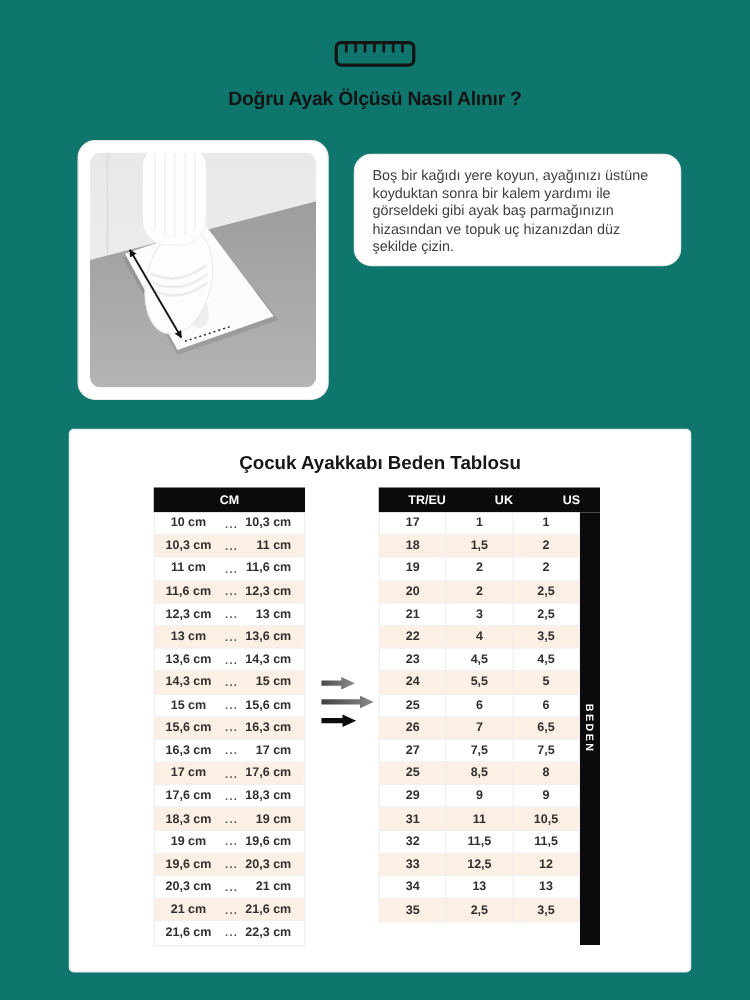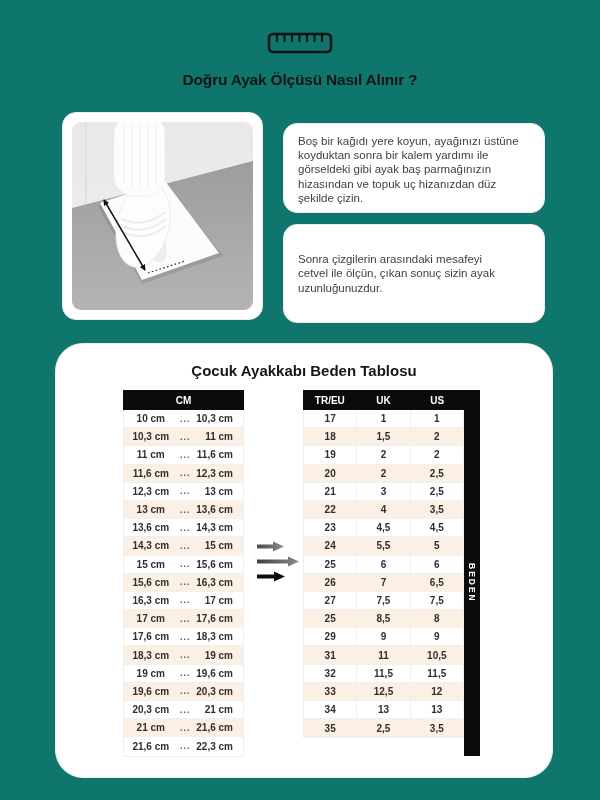--- a/index.html
+++ b/index.html
@@ -16,29 +16,29 @@
               border:1px solid #ececec;border-radius:14px;padding:9px;background:#fff;}
   .photo{width:181px;height:188px;border-radius:9px;overflow:hidden;}
   .text-card{position:absolute;left:283px;width:262px;box-sizing:border-box;border:1px solid #ececec;
              border-radius:14px;background:#fff;color:#3f3f3f;font-size:11.5px;line-height:14.2px;}
   .tc1{top:112px;height:90px;padding:10px 14px;margin-top:11px;}
   .tc2{top:224px;height:99px;padding:0 14px;display:flex;align-items:center;}
   .text-card p{margin:0;white-space:pre-line;}
 
   
   .size-card{position:absolute;left:55px;top:343px;width:498px;height:435px;box-sizing:border-box;
-             border:1px solid #ececec;border-radius:28px;background:#fff;}
+             border:1px solid #ececec;border-radius:4px;background:#fff;}
   .size-card h2{text-align:center;margin:18px 0 0;font-size:15px;font-weight:bold;color:#161616;}
 
   .cm-table{position:absolute;left:67px;top:46px;width:121px;}
   .size-table{position:absolute;left:247px;top:46px;width:177px;}
   .thead{height:20px;background:#0b0b0b;color:#fff;display:flex;align-items:center;
          justify-content:center;font-size:10px;font-weight:bold;}
   .size-table .thead{width:177px;box-sizing:border-box;padding-right:16px;}
-  .size-table .thead span{flex:1;text-align:center;}
+  .size-table .thead span{flex:1;text-align:right;}
   .tbody{box-sizing:border-box;border:1px solid #efefef;border-top:none;background:#fff;}
   .cm-table .tbody{width:121px;}
   .size-table .tbody{width:161px;}
   .row{display:flex;height:18.2px;align-items:center;box-sizing:border-box;
        border-bottom:1px solid #f0f0f0;font-size:10px;font-weight:bold;color:#2f2f2f;background:#fff;}
   .row:last-child{border-bottom:none;}
   .row:nth-child(even){background:#fcefe3;}
   .cm-table .cell-from{width:45%;text-align:center;}
   .cm-table .cell-sep{width:13%;text-align:center;color:#555;font-size:9px;letter-spacing:1px;}
   .cm-table .cell-to{width:42%;text-align:right;padding-right:10px;box-sizing:border-box;}
@@ -101,25 +101,20 @@
     </div>
   </div>
 
   <div class="text-card tc1">
     <p>Boş bir kağıdı yere koyun, ayağınızı üstüne
 koyduktan sonra bir kalem yardımı ile
 görseldeki gibi ayak baş parmağınızın
 hizasından ve topuk uç hizanızdan düz
 şekilde çizin.</p>
   </div>
-  <div class="text-card tc2">
-    <p>Sonra çizgilerin arasındaki mesafeyi
-cetvel ile ölçün, çıkan sonuç sizin ayak
-uzunluğunuzdur.</p>
-  </div>
 
   <div class="size-card">
     <h2>Çocuk Ayakkabı Beden Tablosu</h2>
 
     <div class="cm-table">
       <div class="thead">CM</div>
       <div class="tbody">
           <div class="row">
             <span class="cell-from">10 cm</span>
             <span class="cell-sep">...</span>

